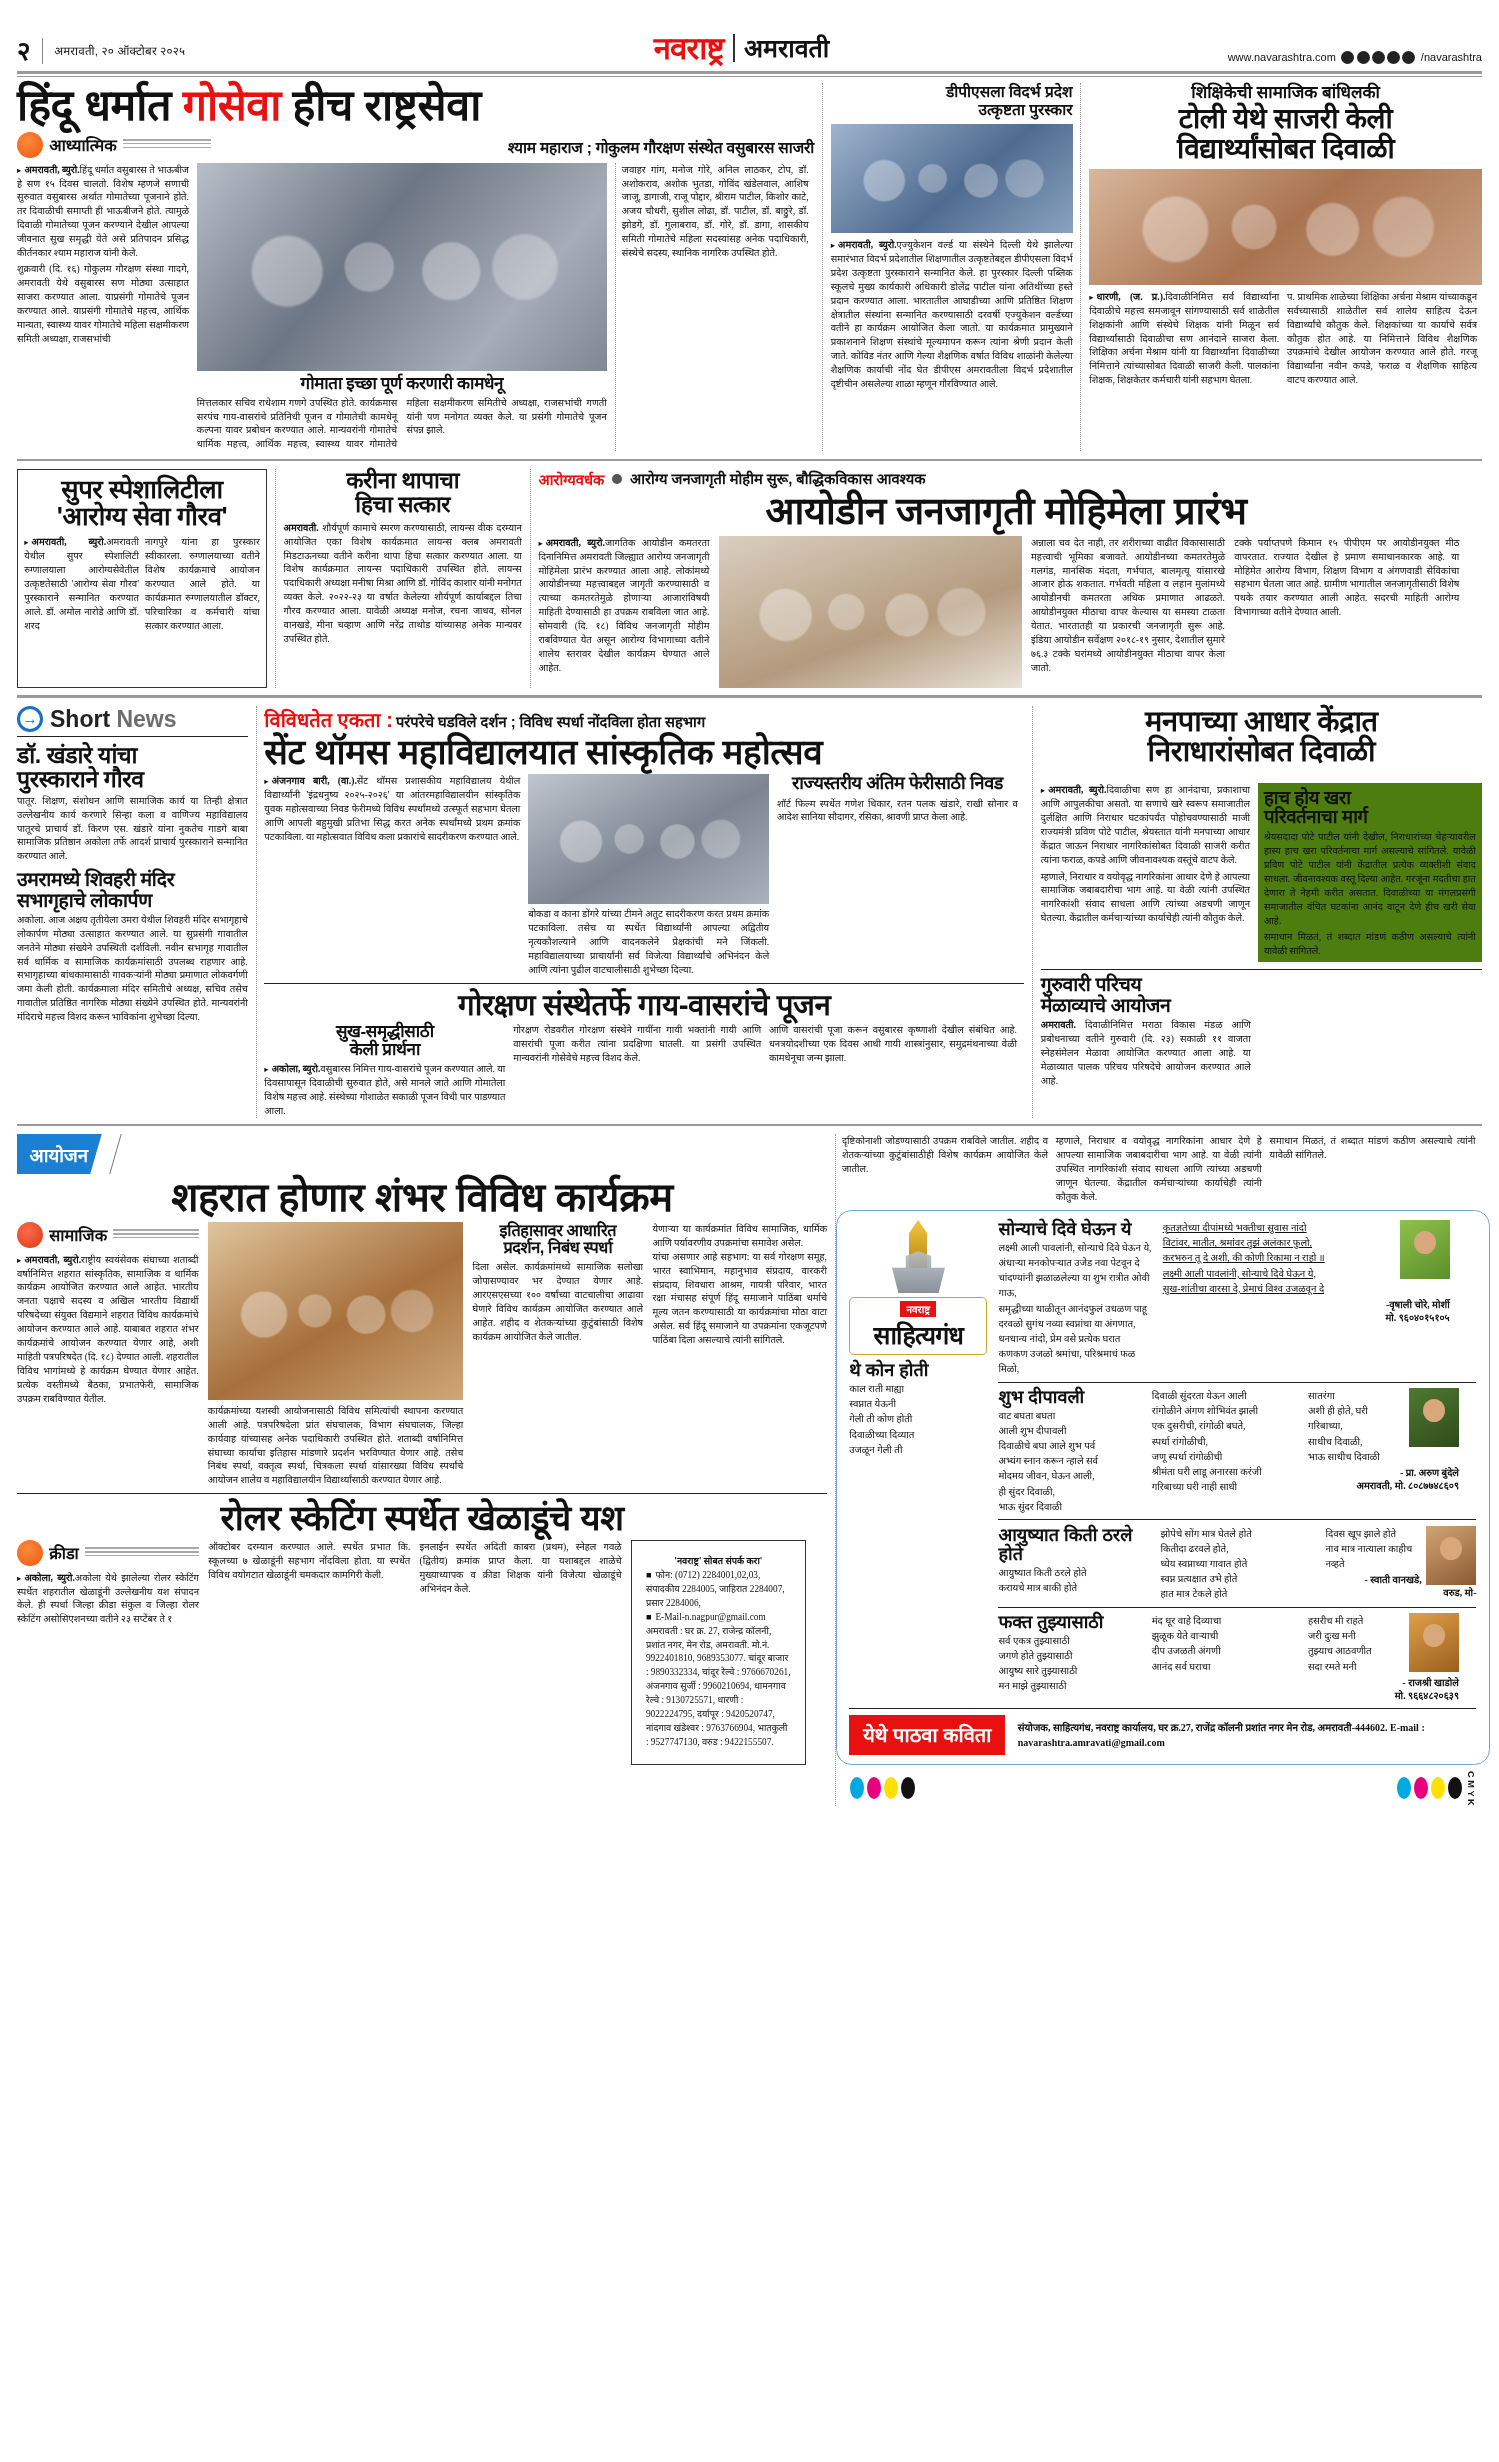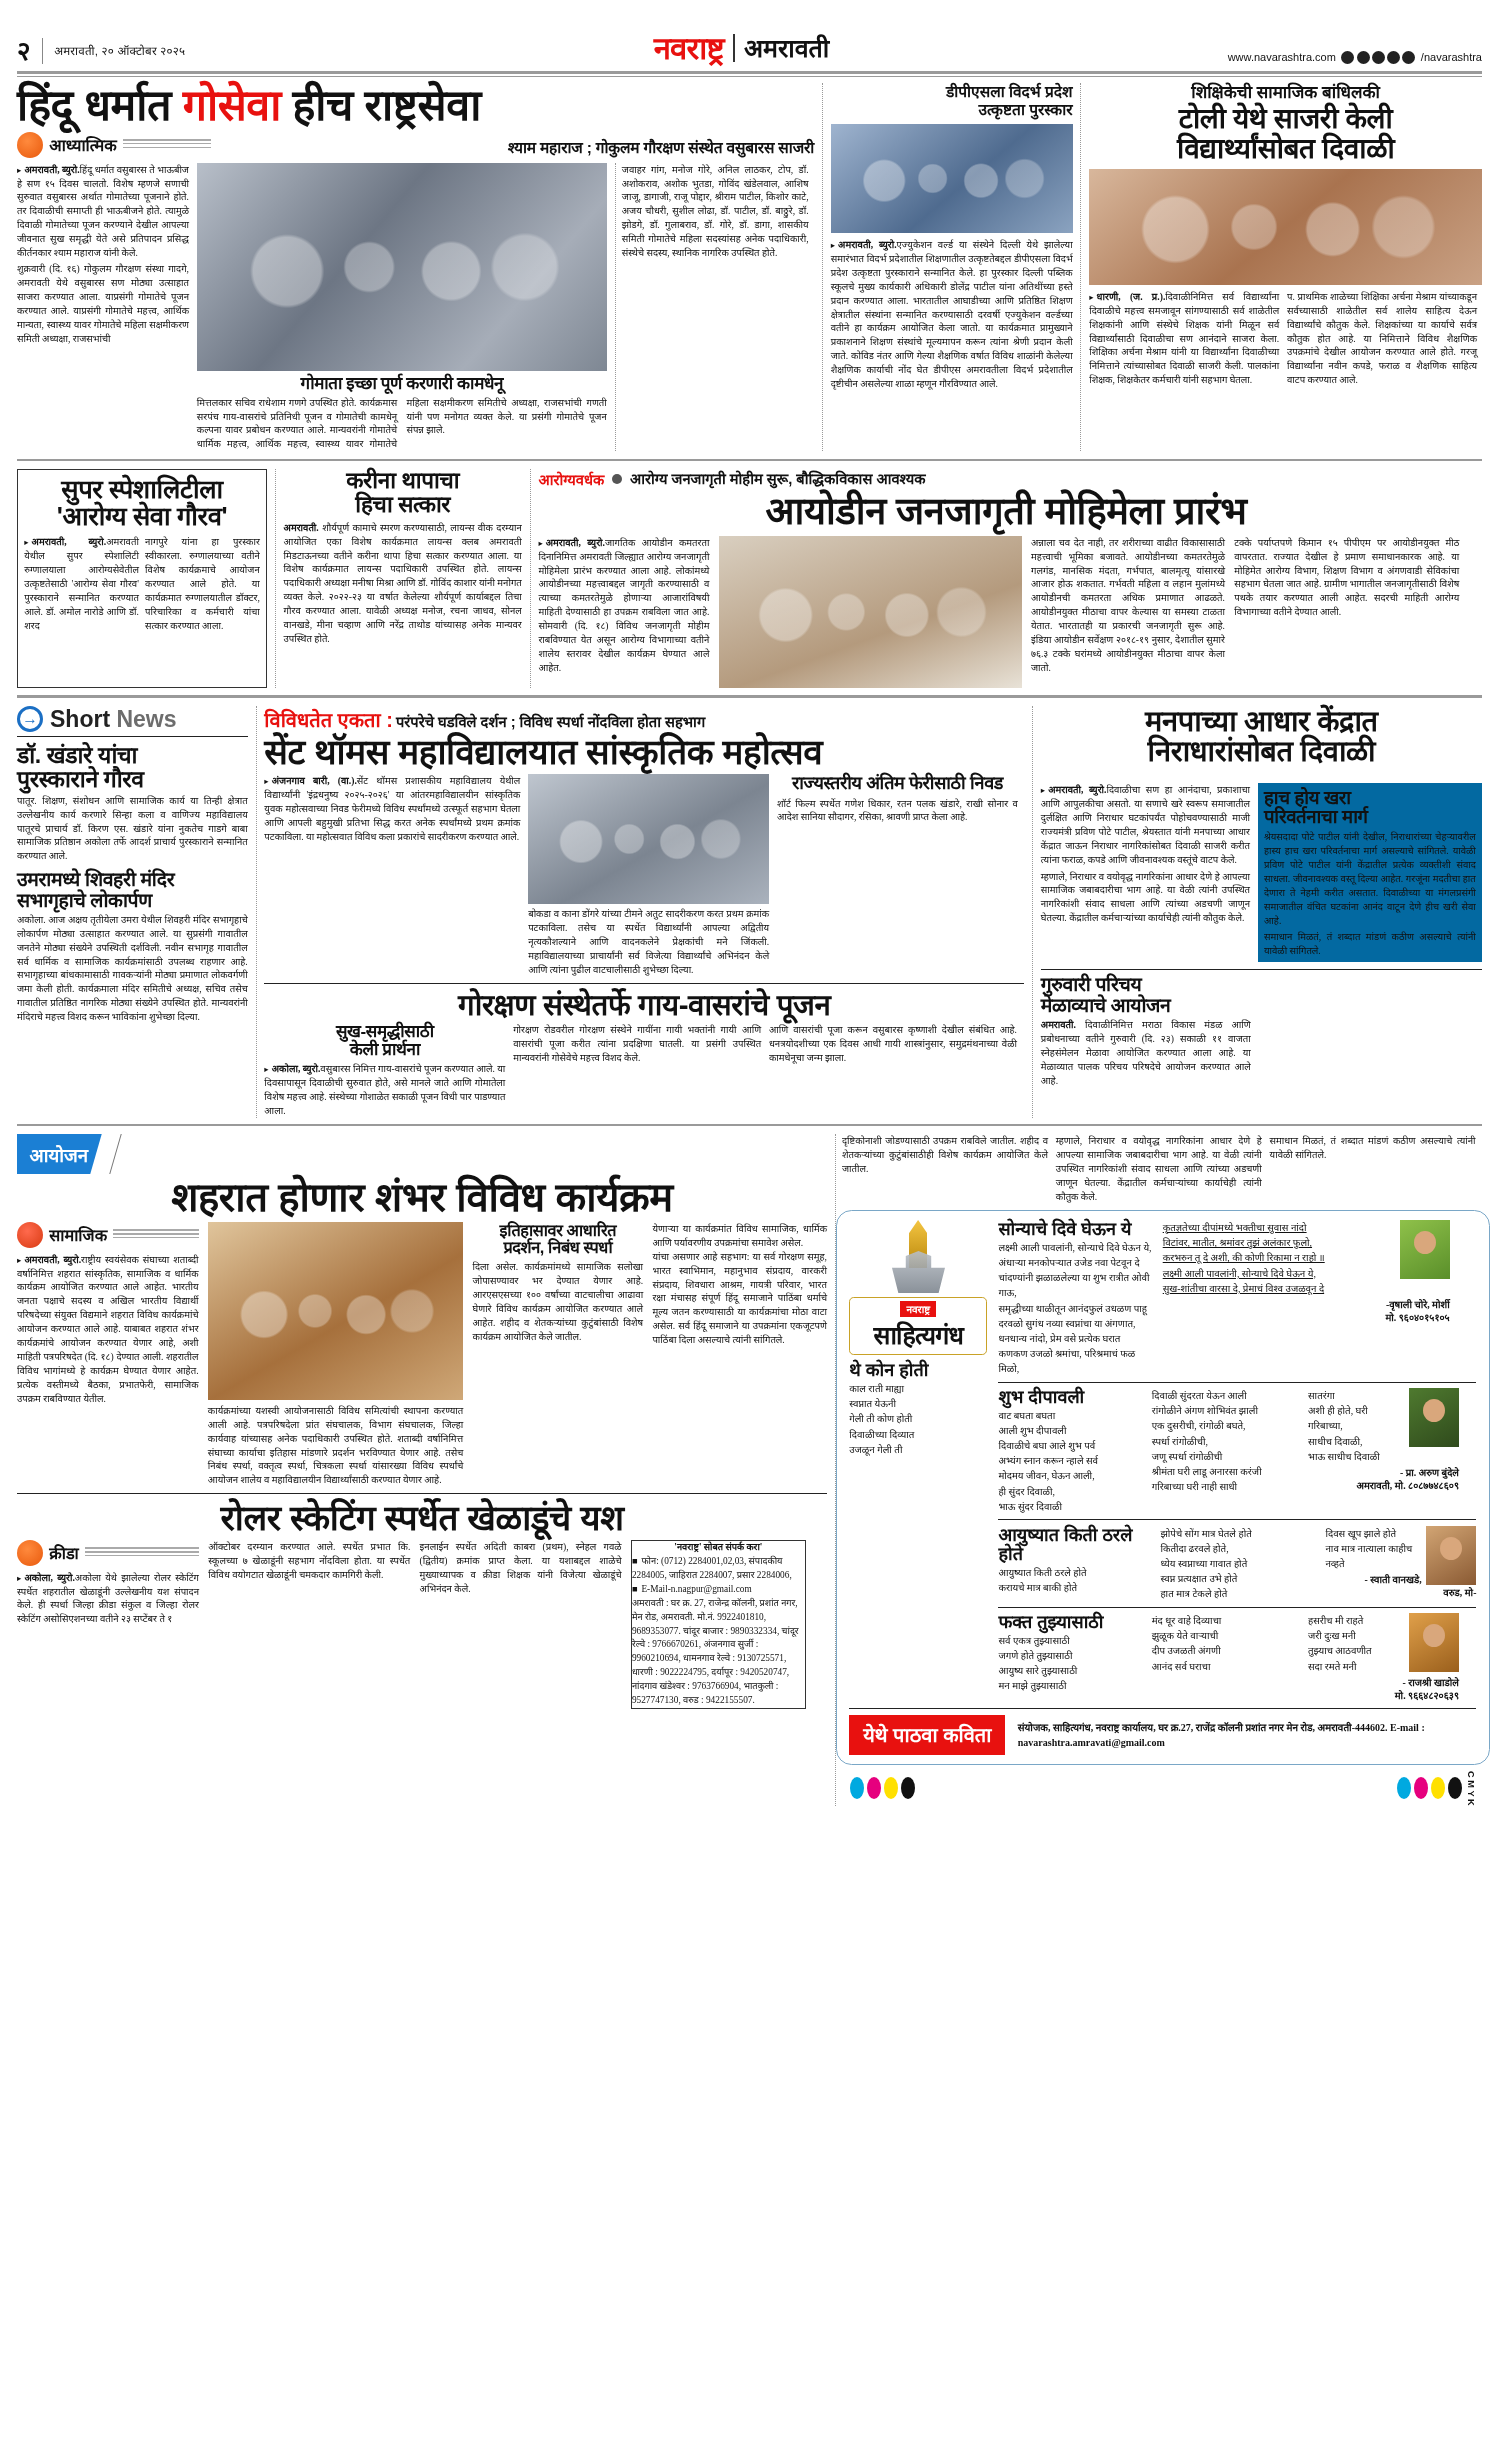--- a/index.html
+++ b/index.html
@@ -101,21 +101,21 @@
   .litname .sg { font-family:"Liberation Sans",sans-serif; font-weight:bold; font-size:25px; letter-spacing:-0.8px;}
   .poem-h { font-family:"Liberation Sans",sans-serif; font-weight:bold; font-size:18px; line-height:1.1; }
   .poem-t { font-size:9.8px; line-height:1.55; }
   .poet { text-align:right; font-weight:bold; font-size:9.8px; }
   .portrait { width:50px; height:59px; float:right; margin:0 0 1.6px 4.7px; background:linear-gradient(150deg,#8fc14a,#5a8f2a); position:relative;}
   .portrait.p2 { background:linear-gradient(150deg,#4f7a2f,#2f4a1c); }
   .portrait.p3 { background:linear-gradient(150deg,#d2a574,#8a5a33); }
   .portrait::after{content:"";position:absolute;left:14px;top:11px;width:22px;height:23px;border-radius:50%;background:#d9a77c;}
   .sendpoem { background:#e8110f; color:#fff; font-family:"Liberation Sans",sans-serif; font-weight:bold; font-size:20px; padding:6.2px 14px; display:inline-block; }
 
-  .contactbox { border:0.8px solid #333; padding:0; font-size:9.3px; line-height:1.5; }
+  .contactbox { border:0.8px solid #333; padding:14px; font-size:9.3px; line-height:1.5; }
   .sq::before { content:"\25A0"; margin-right:3.9px; }
   .cmyk { display:flex; gap:3.1px; }
   .cmyk i { width:14px; height:22px; border-radius:50%; display:inline-block; }
 </style>
 </head>
 <body>
 
 <div class="page">
 
   <div class="masthead">
@@ -303,21 +303,21 @@
     </div>
 
     <div class="colC3 vrule">
       <div class="hl" style="font-size:29px; text-align:center; white-space:pre-line;">मनपाच्या आधार केंद्रात
 निराधारांसोबत दिवाळी</div>
       <div style="display:flex; gap:7.8px; margin-top:16px;">
         <div class="body-txt" style="width:210px;">
           <span class="dateline arrow">अमरावती, ब्युरो.</span><span>दिवाळीचा सण हा आनंदाचा, प्रकाशाचा आणि आपुलकीचा असतो. या सणाचे खरे स्वरूप समाजातील दुर्लक्षित आणि निराधार घटकांपर्यंत पोहोचवण्यासाठी माजी राज्यमंत्री प्रविण पोटे पाटील, श्रेयस्तात यांनी मनपाच्या आधार केंद्रात जाऊन निराधार नागरिकांसोबत दिवाळी साजरी करीत त्यांना फराळ, कपडे आणि जीवनावश्यक वस्तूंचे वाटप केले.</span>
           <p style="margin-top:3.1px;">म्हणाले, निराधार व वयोवृद्ध नागरिकांना आधार देणे हे आपल्या सामाजिक जबाबदारीचा भाग आहे. या वेळी त्यांनी उपस्थित नागरिकांशी संवाद साधला आणि त्यांच्या अडचणी जाणून घेतल्या. केंद्रातील कर्मचाऱ्यांच्या कार्याचेही त्यांनी कौतुक केले.</p>
         </div>
-        <div style="width:225px; background:#0369a1; padding:4.7px 6.2px;">
+        <div style="width:225px; background:#4d7c0f; padding:4.7px 6.2px;">
           <div class="hl" style="font-size:18.6px; white-space:pre-line;">हाच होय खरा
 परिवर्तनाचा मार्ग</div>
           <div class="body-txt" style="margin-top:3.1px;">श्रेयसदादा पोटे पाटील यांनी देखील, निराधारांच्या चेहऱ्यावरील हास्य हाच खरा परिवर्तनाचा मार्ग असल्याचे सांगितले. यावेळी प्रविण पोटे पाटील यांनी केंद्रातील प्रत्येक व्यक्तीशी संवाद साधला. जीवनावश्यक वस्तू दिल्या आहेत. गरजूंना मदतीचा हात देणारा ते नेहमी करीत असतात. दिवाळीच्या या मंगलप्रसंगी समाजातील वंचित घटकांना आनंद वाटून देणे हीच खरी सेवा आहे.</div>
           <div class="body-txt" style="margin-top:2.3px;">समाधान मिळतं, तं शब्दात मांडणं कठीण असल्याचे त्यांनी यावेळी सांगितले.</div>
         </div>
       </div>
       <div class="hairline" style="margin:6.2px 0 4.7px;"></div>
       <div style="display:flex; gap:7.8px;">
         <div style="width:210px;">
           <div class="hl" style="font-size:19.4px; white-space:pre-line;">गुरुवारी परिचय

